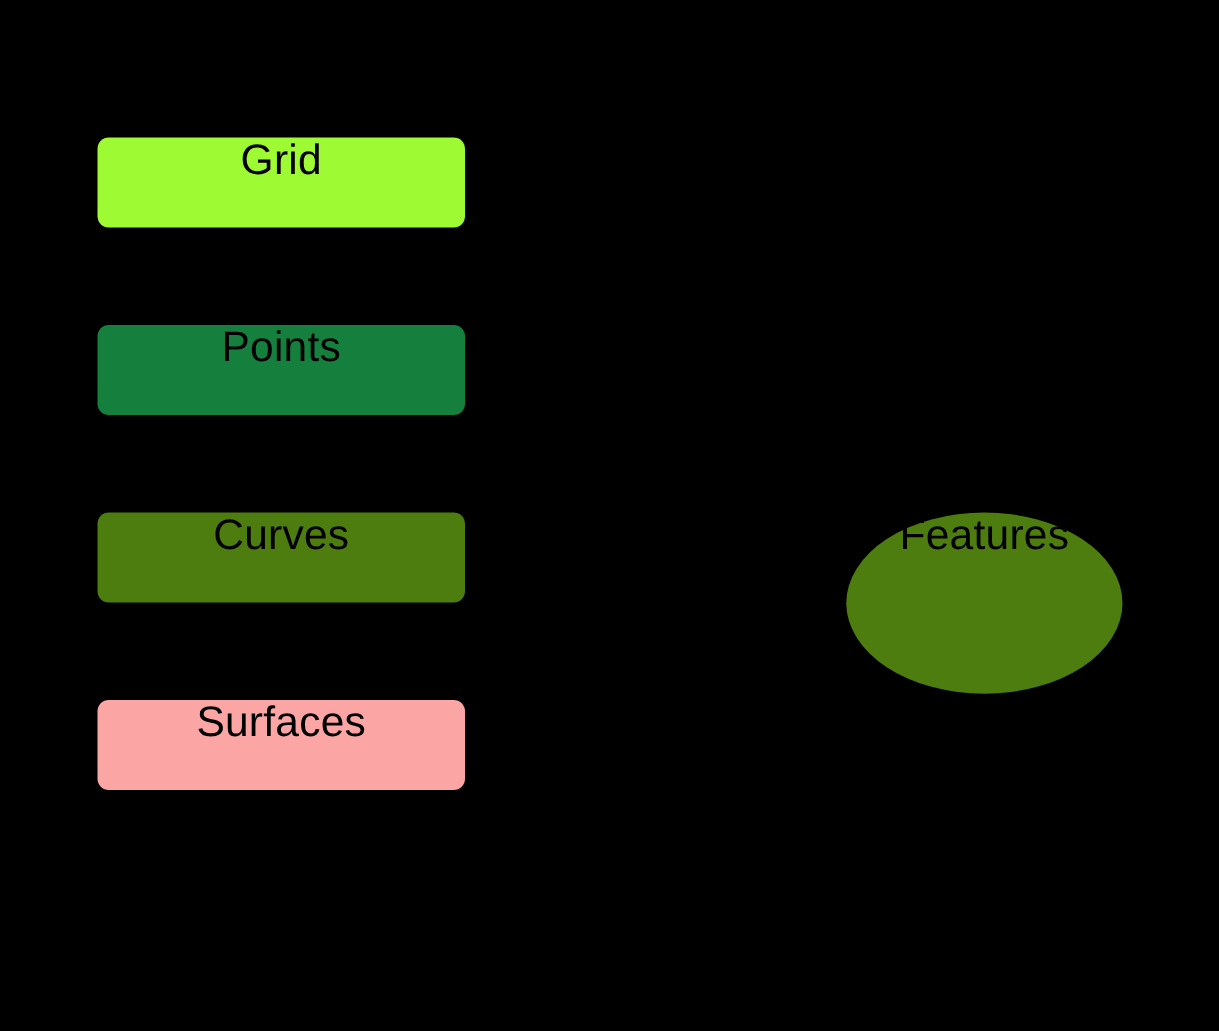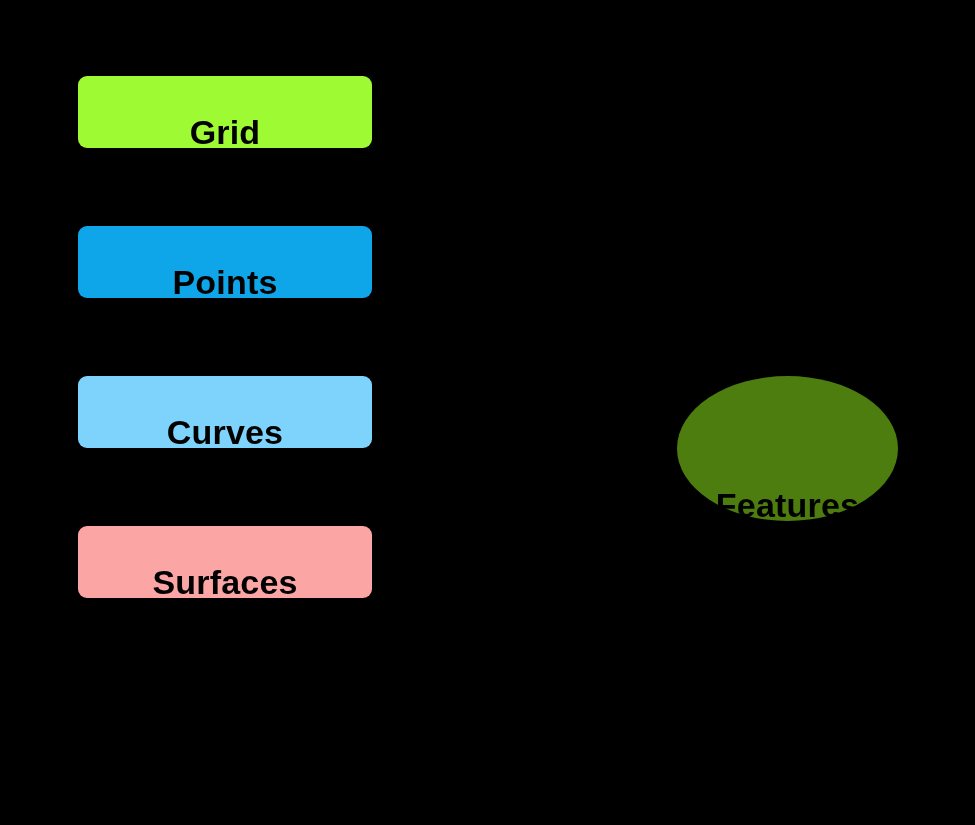--- a/index.html
+++ b/index.html
@@ -12,28 +12,29 @@
     width: 975px;
     height: 825px;
     background: #000000;
     overflow: hidden;
     font-family: "Liberation Sans", sans-serif;
   }
   .node {
     position: absolute;
     box-sizing: border-box;
     display: flex;
-    align-items: flex-end;
+    align-items: flex-start;
     justify-content: center;
     color: #000000;
     font-size: 34px;
-    font-weight: 700;
+    font-weight: 400;
     line-height: 1;
     letter-spacing: 0.2px;
     user-select: none;
+    margin-top: 34px;
     -webkit-font-smoothing: antialiased;
   }
   .node-box {
     border-radius: 9px;
   }
   .node-ellipse {
     border-radius: 50%;
   }
   .node-label {
     display: block;
@@ -43,25 +44,25 @@
 </style>
 </head>
 <body>
 
 <div id="canvas">
 
   <div class="node node-box" style="left:78px; top:76px; width:294px; height:72px; background:#9EFA33;">
     <span class="node-label">Grid</span>
   </div>
 
-  <div class="node node-box" style="left:78px; top:226px; width:294px; height:72px; background:#0ea5e9;">
+  <div class="node node-box" style="left:78px; top:226px; width:294px; height:72px; background:#15803d;">
     <span class="node-label">Points</span>
   </div>
 
-  <div class="node node-box" style="left:78px; top:376px; width:294px; height:72px; background:#7dd3fc;">
+  <div class="node node-box" style="left:78px; top:376px; width:294px; height:72px; background:#4d7c0f;">
     <span class="node-label">Curves</span>
   </div>
 
   <div class="node node-box" style="left:78px; top:526px; width:294px; height:72px; background:#fca5a5;">
     <span class="node-label">Surfaces</span>
   </div>
 
 
   <div class="node node-ellipse" style="left:677px; top:376px; width:221px; height:145px; background:#4d7c0f;">
     <span class="node-label">Features</span>

